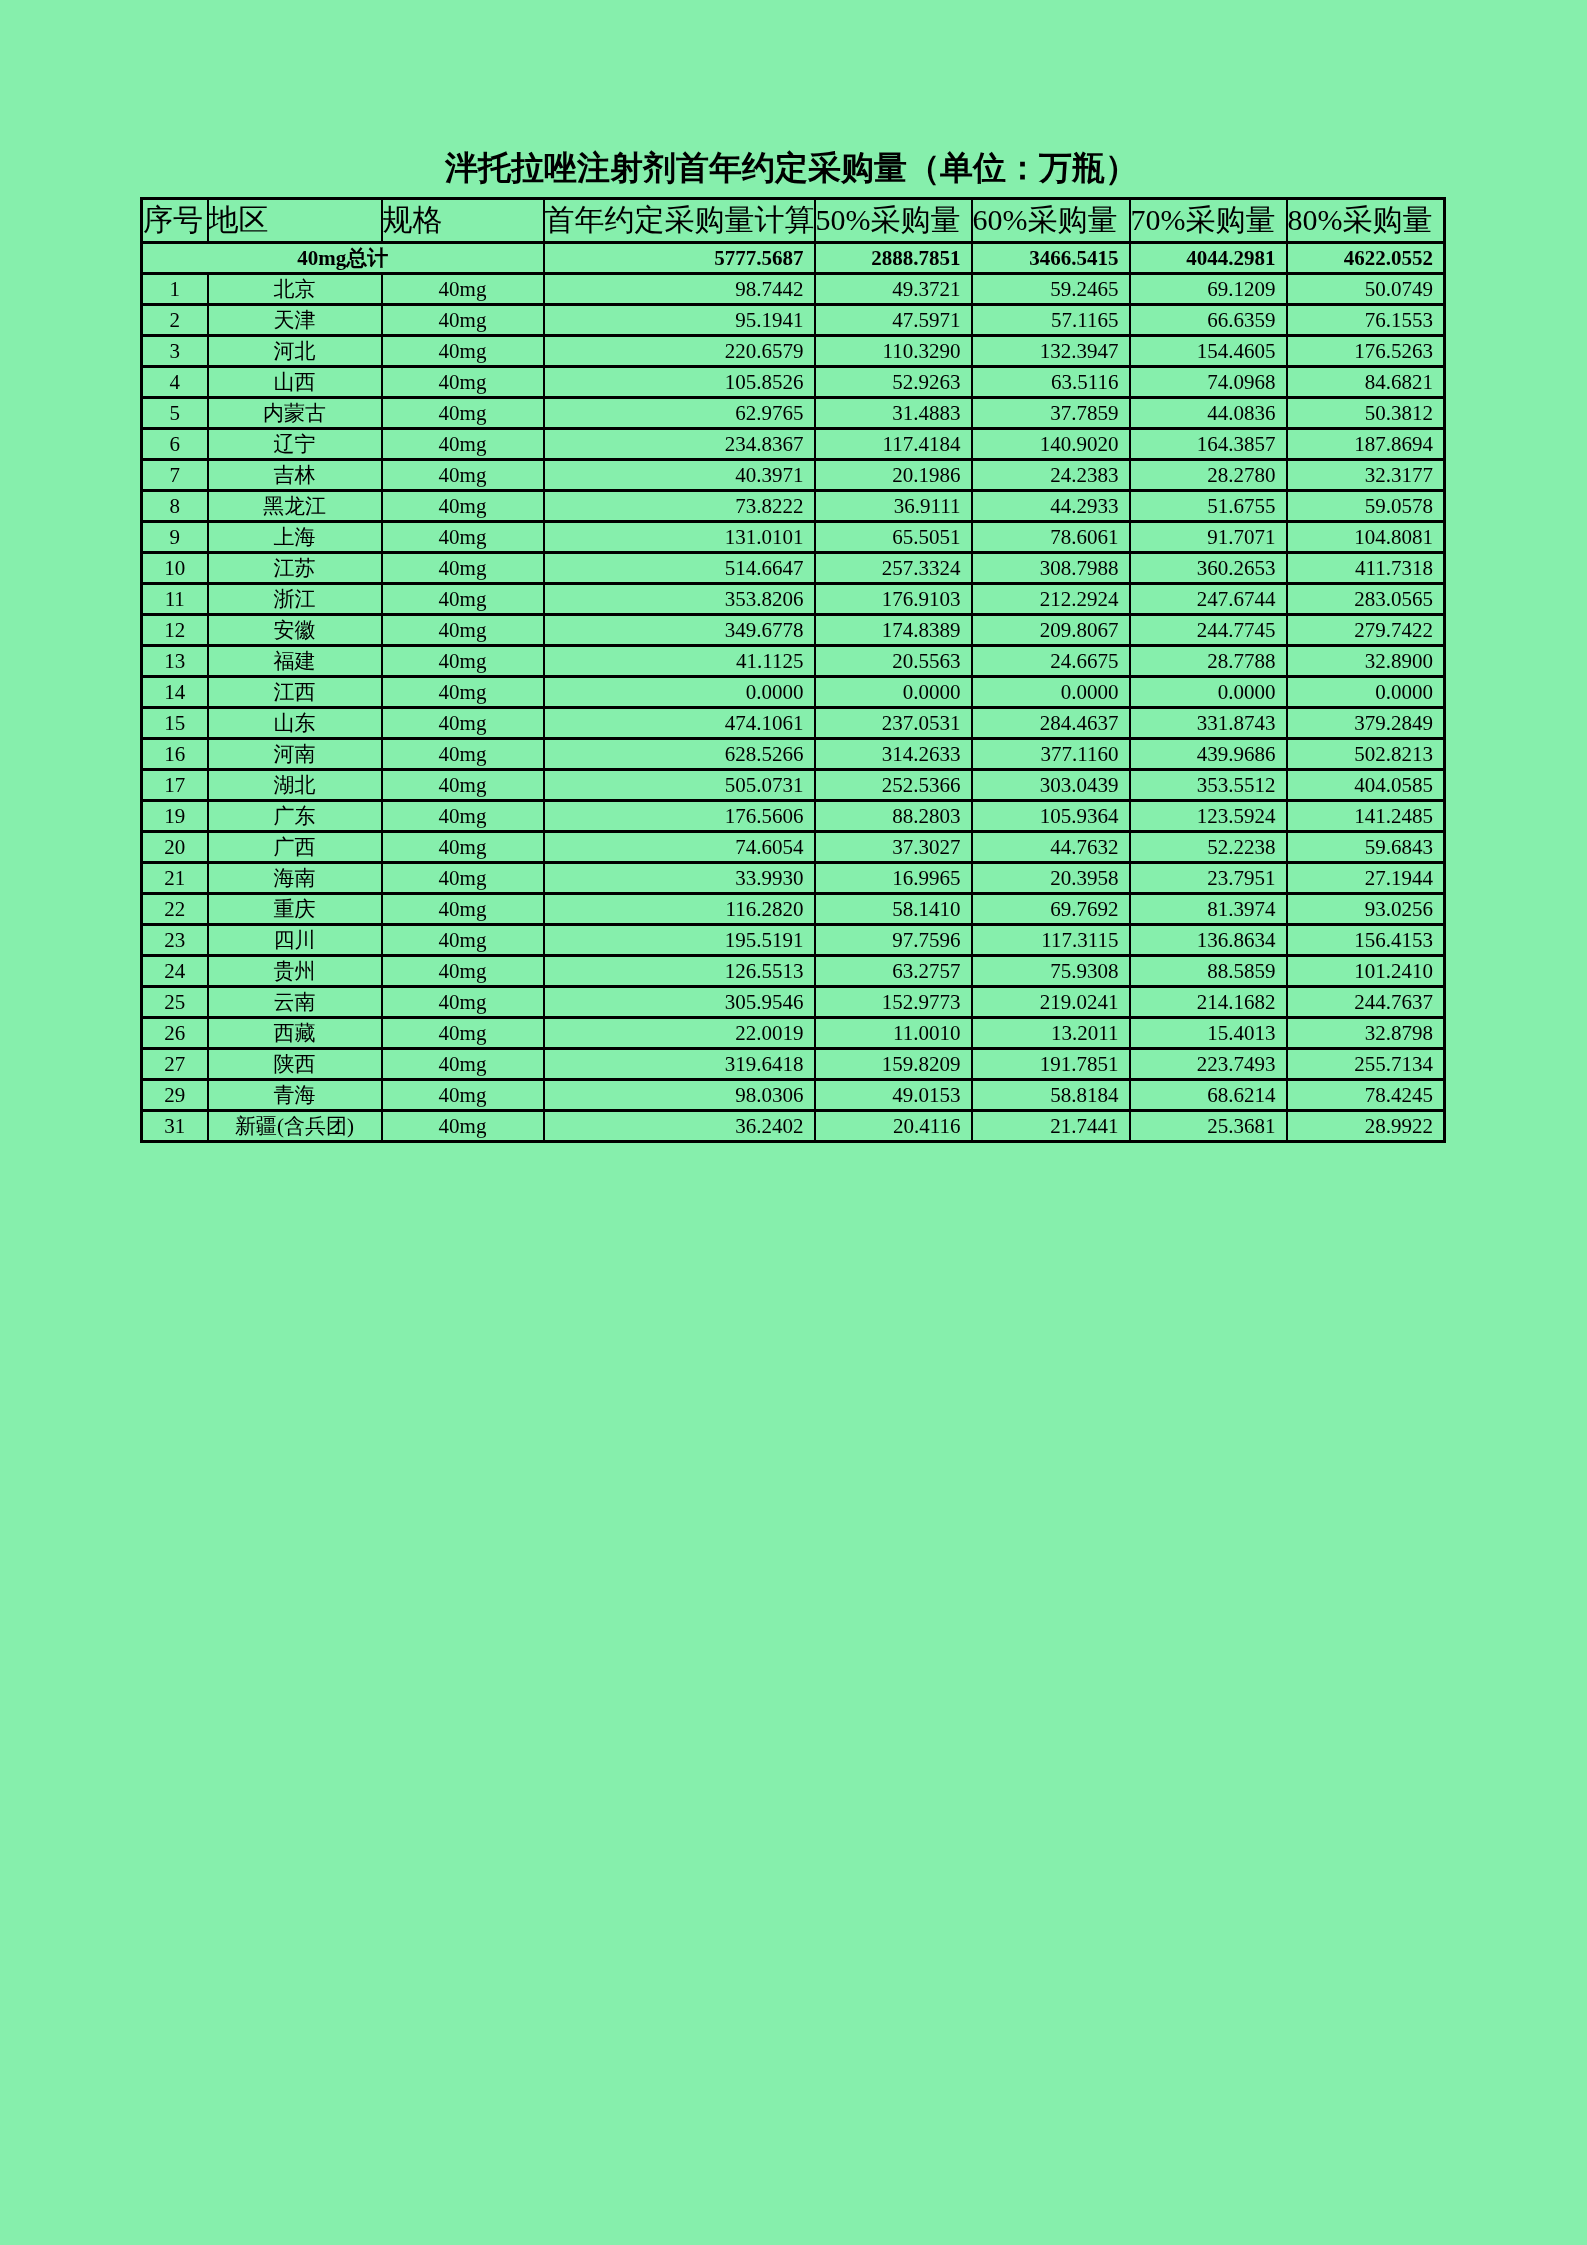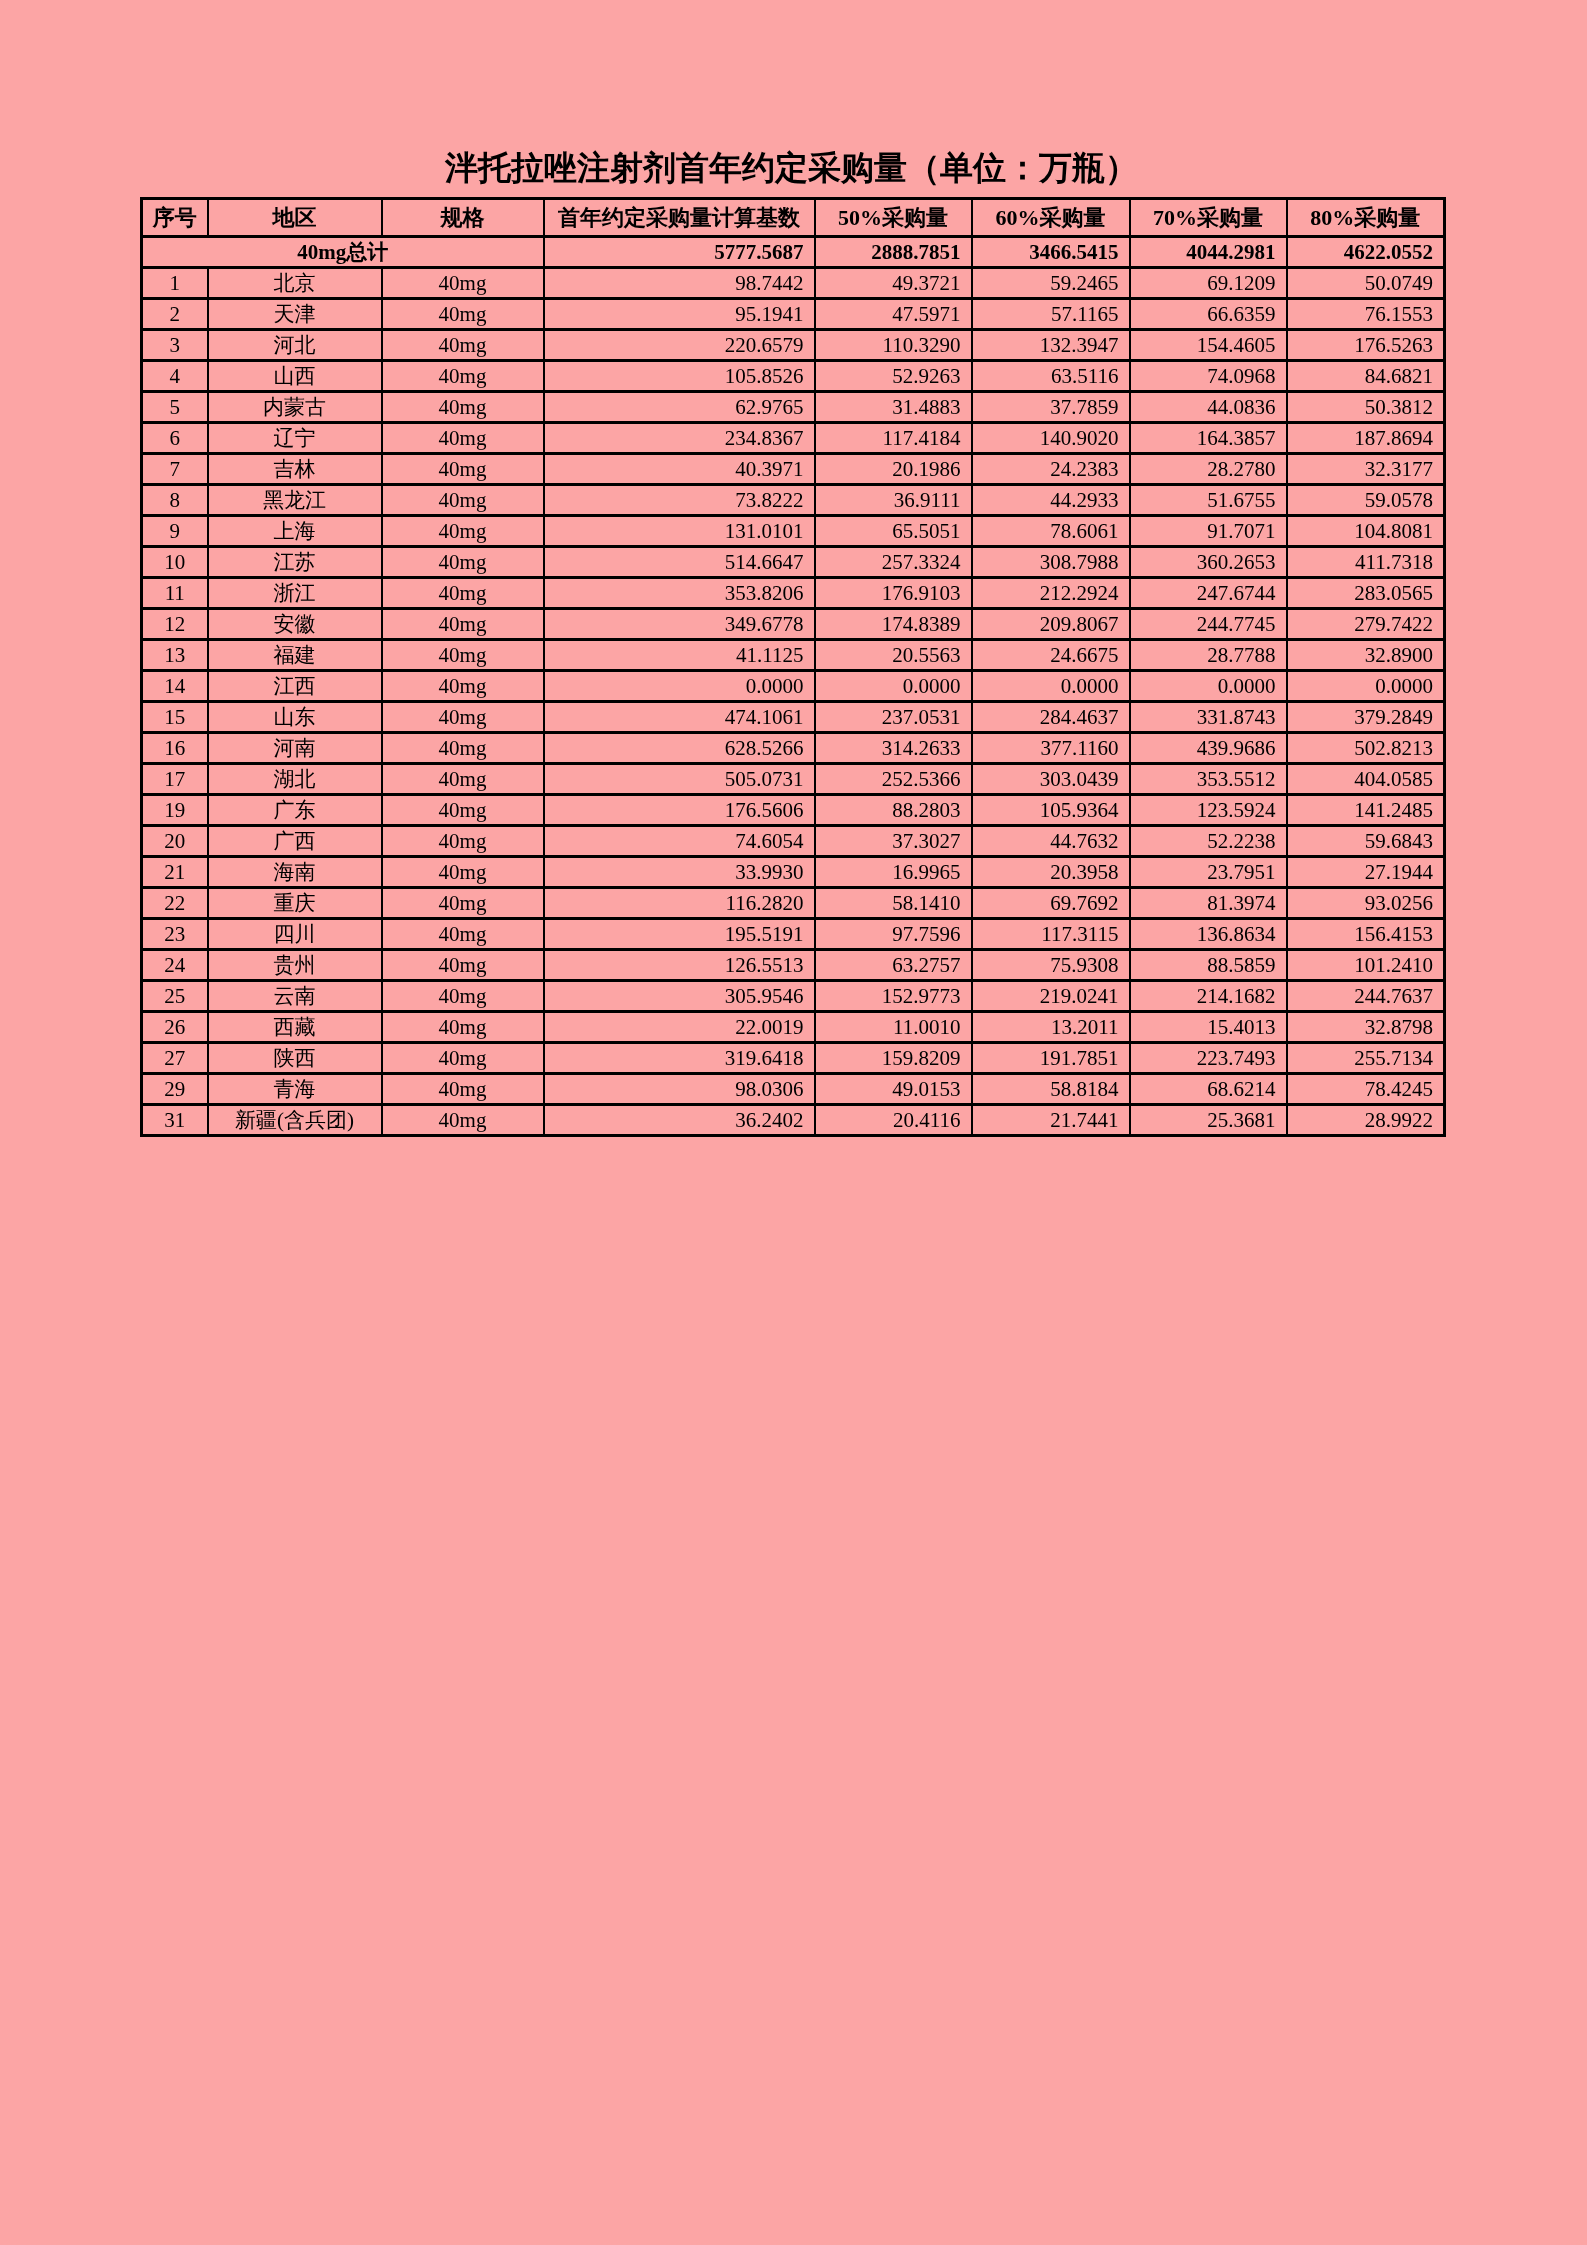--- a/index.html
+++ b/index.html
@@ -1,21 +1,21 @@
 <!DOCTYPE html>
 <html><head>
 <meta charset="utf-8">
 <style>
   * { margin: 0; padding: 0; box-sizing: border-box; }
   html, body { background: #ffffff; }
   .page {
     position: relative;
     width: 1587px;
     height: 2245px;
-    background: #fca5a5;
+    background: #86efac;
     color: #000000;
     font-family: "Liberation Serif", "DejaVu Serif", serif;
     overflow: hidden;
     padding-left: 46px;
   }
   .title {
     position: absolute;
     top: 146px;
     left: 140px;
     width: 1303px;
@@ -36,23 +36,23 @@
   table.grid th, table.grid td {
     border: 2px solid #000;
     border-top-width: 3px;
     border-bottom-width: 3px;
     vertical-align: middle;
     overflow: hidden;
     white-space: nowrap;
   }
   thead th {
     height: 38px;
-    font-size: 22px;
-    font-weight: bold;
-    text-align: center;
+    font-size: 30px;
+    font-weight: normal;
+    text-align: left;
   }
   tbody td {
     height: 31px;
     font-size: 21px;
   }
   tr.total-row td { font-weight: bold; margin-top: 23px; }
   .c { text-align: center; }
   .r { text-align: right; padding-right: 10px; }
 </style>
 </head>

